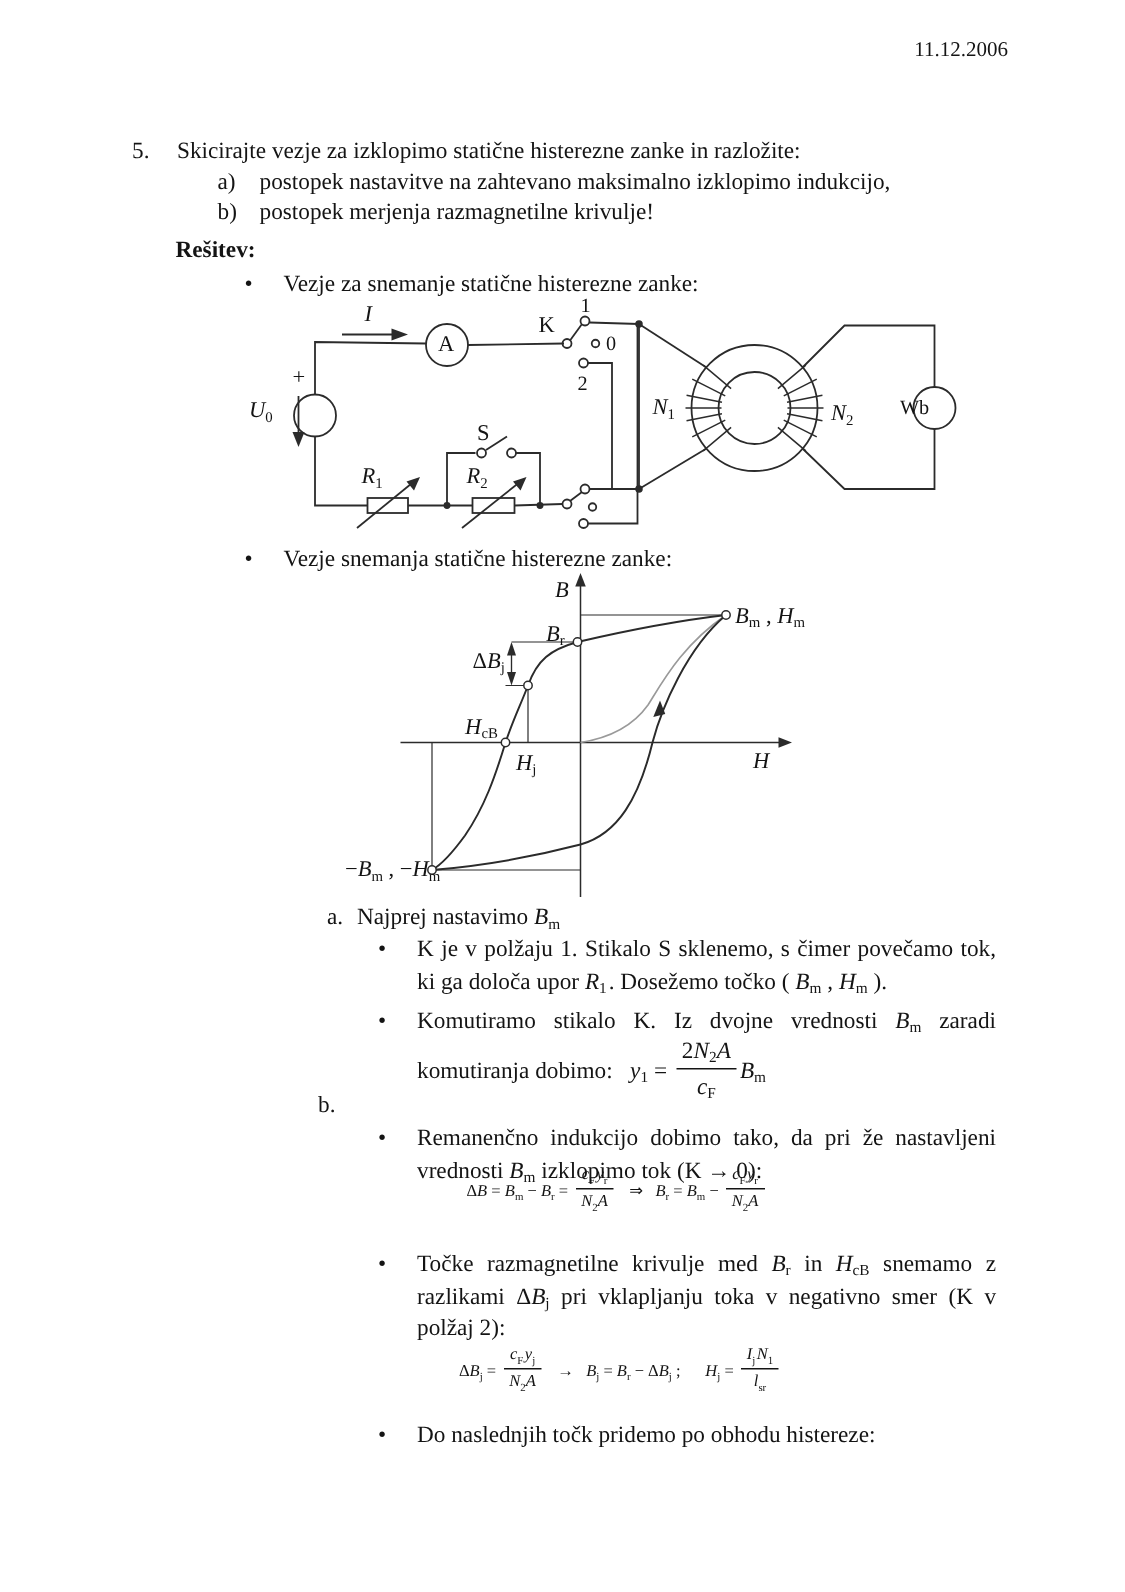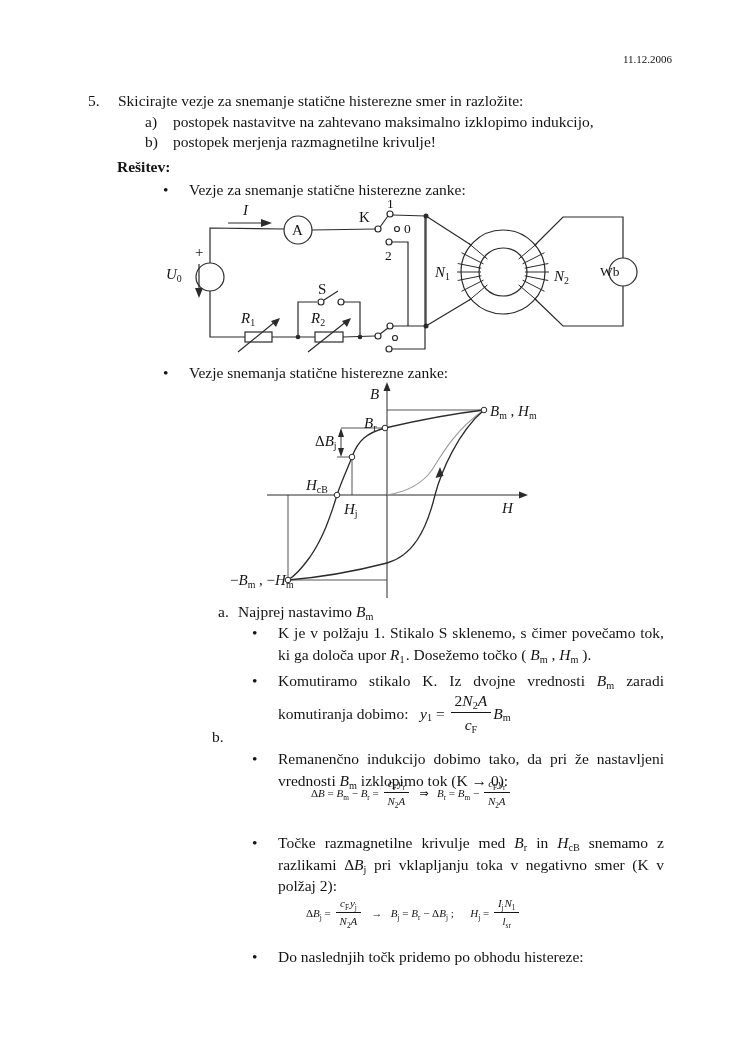--- a/index.html
+++ b/index.html
@@ -1,20 +1,20 @@
 <!DOCTYPE html>
 <html><head>
 <meta charset="utf-8">
 <style>
   html,body{margin:0;padding:0;}
   body{background:#e8e8e8;font-family:"Liberation Serif", serif;color:#141414;}
   .page{position:relative;width:750px;height:1061px;background:#ffffff;margin:0 auto;
         font-size:15.5px;line-height:1.4;overflow:hidden;}
   .abs{position:absolute;}
-  .date{top:52px;right:78px;font-size:11px;}
+  .date{top:24px;right:78px;font-size:14px;}
   .row{display:flex;}
   .qnum{width:30px;}
   .qsub{display:flex;margin-left:57px;}
   .qsub .lbl{width:28px;}
   .heading{font-weight:bold;}
   .bullet-row{display:flex;}
   .bullet-glyph{width:26px;text-align:left;}
   .jtext{width:386px;text-align:justify;font-family:Liberation Serif, serif;}
   i{font-style:italic;}
   sub{font-size:66%;line-height:0;vertical-align:baseline;position:relative;top:3px;}
@@ -29,21 +29,21 @@
 </style>
 </head>
 <body>
 
 <div class="page">
 
   <div class="abs date">11.12.2006</div>
 
   <div class="abs row" style="left:88px;top:90px;width:600px;">
     <span class="qnum">5.</span>
-    <span>Skicirajte vezje za snemanje statične histerezne smer in razložite:</span>
+    <span>Skicirajte vezje za izklopimo statične histerezne zanke in razložite:</span>
   </div>
   <div class="abs qsub" style="left:88px;top:111px;">
     <span class="lbl">a)</span>
     <span>postopek nastavitve na zahtevano maksimalno izklopimo indukcijo,</span>
   </div>
   <div class="abs qsub" style="left:88px;top:131px;">
     <span class="lbl">b)</span>
     <span>postopek merjenja razmagnetilne krivulje!</span>
   </div>
 
@@ -197,21 +197,21 @@
             <circle cx="107" cy="115" r="2.8"></circle>
           <circle cx="58" cy="200" r="2.8"></circle>
         </g>
       </g>
     </svg>
     <div class="dlabel" style="left:140px;top:4px;"><i>B</i></div>
     <div class="dlabel" style="left:272px;top:118px;"><i>H</i></div>
     <div class="dlabel" style="left:260px;top:21px;"><i>B</i><sub>m</sub> , <i>H</i><sub>m</sub></div>
     <div class="dlabel" style="left:134px;top:33px;"><i>B</i><sub>r</sub></div>
     <div class="dlabel" style="left:85px;top:51px;">Δ<i>B</i><sub>j</sub></div>
-    <div class="dlabel" style="left:76px;top:95px;width:30px;text-align:left;"><i>H</i><sub>cB</sub></div>
+    <div class="dlabel" style="left:76px;top:95px;width:30px;text-align:center;"><i>H</i><sub>cB</sub></div>
     <div class="dlabel" style="left:114px;top:119px;"><i>H</i><sub>j</sub></div>
     <div class="dlabel" style="left:0px;top:190px;width:54px;text-align:right;">−<i>B</i><sub>m</sub> , −<i>H</i><sub>m</sub></div>
   </div>
 
   <div class="abs row" style="left:218px;top:601px;">
     <span class="qnum" style="width:20px;">a.</span>
     <span>Najprej nastavimo <i>B</i><sub>m</sub></span>
   </div>
   <div class="abs bullet-row" style="left:252px;top:622px;">
     <span class="bullet-glyph">•</span>

